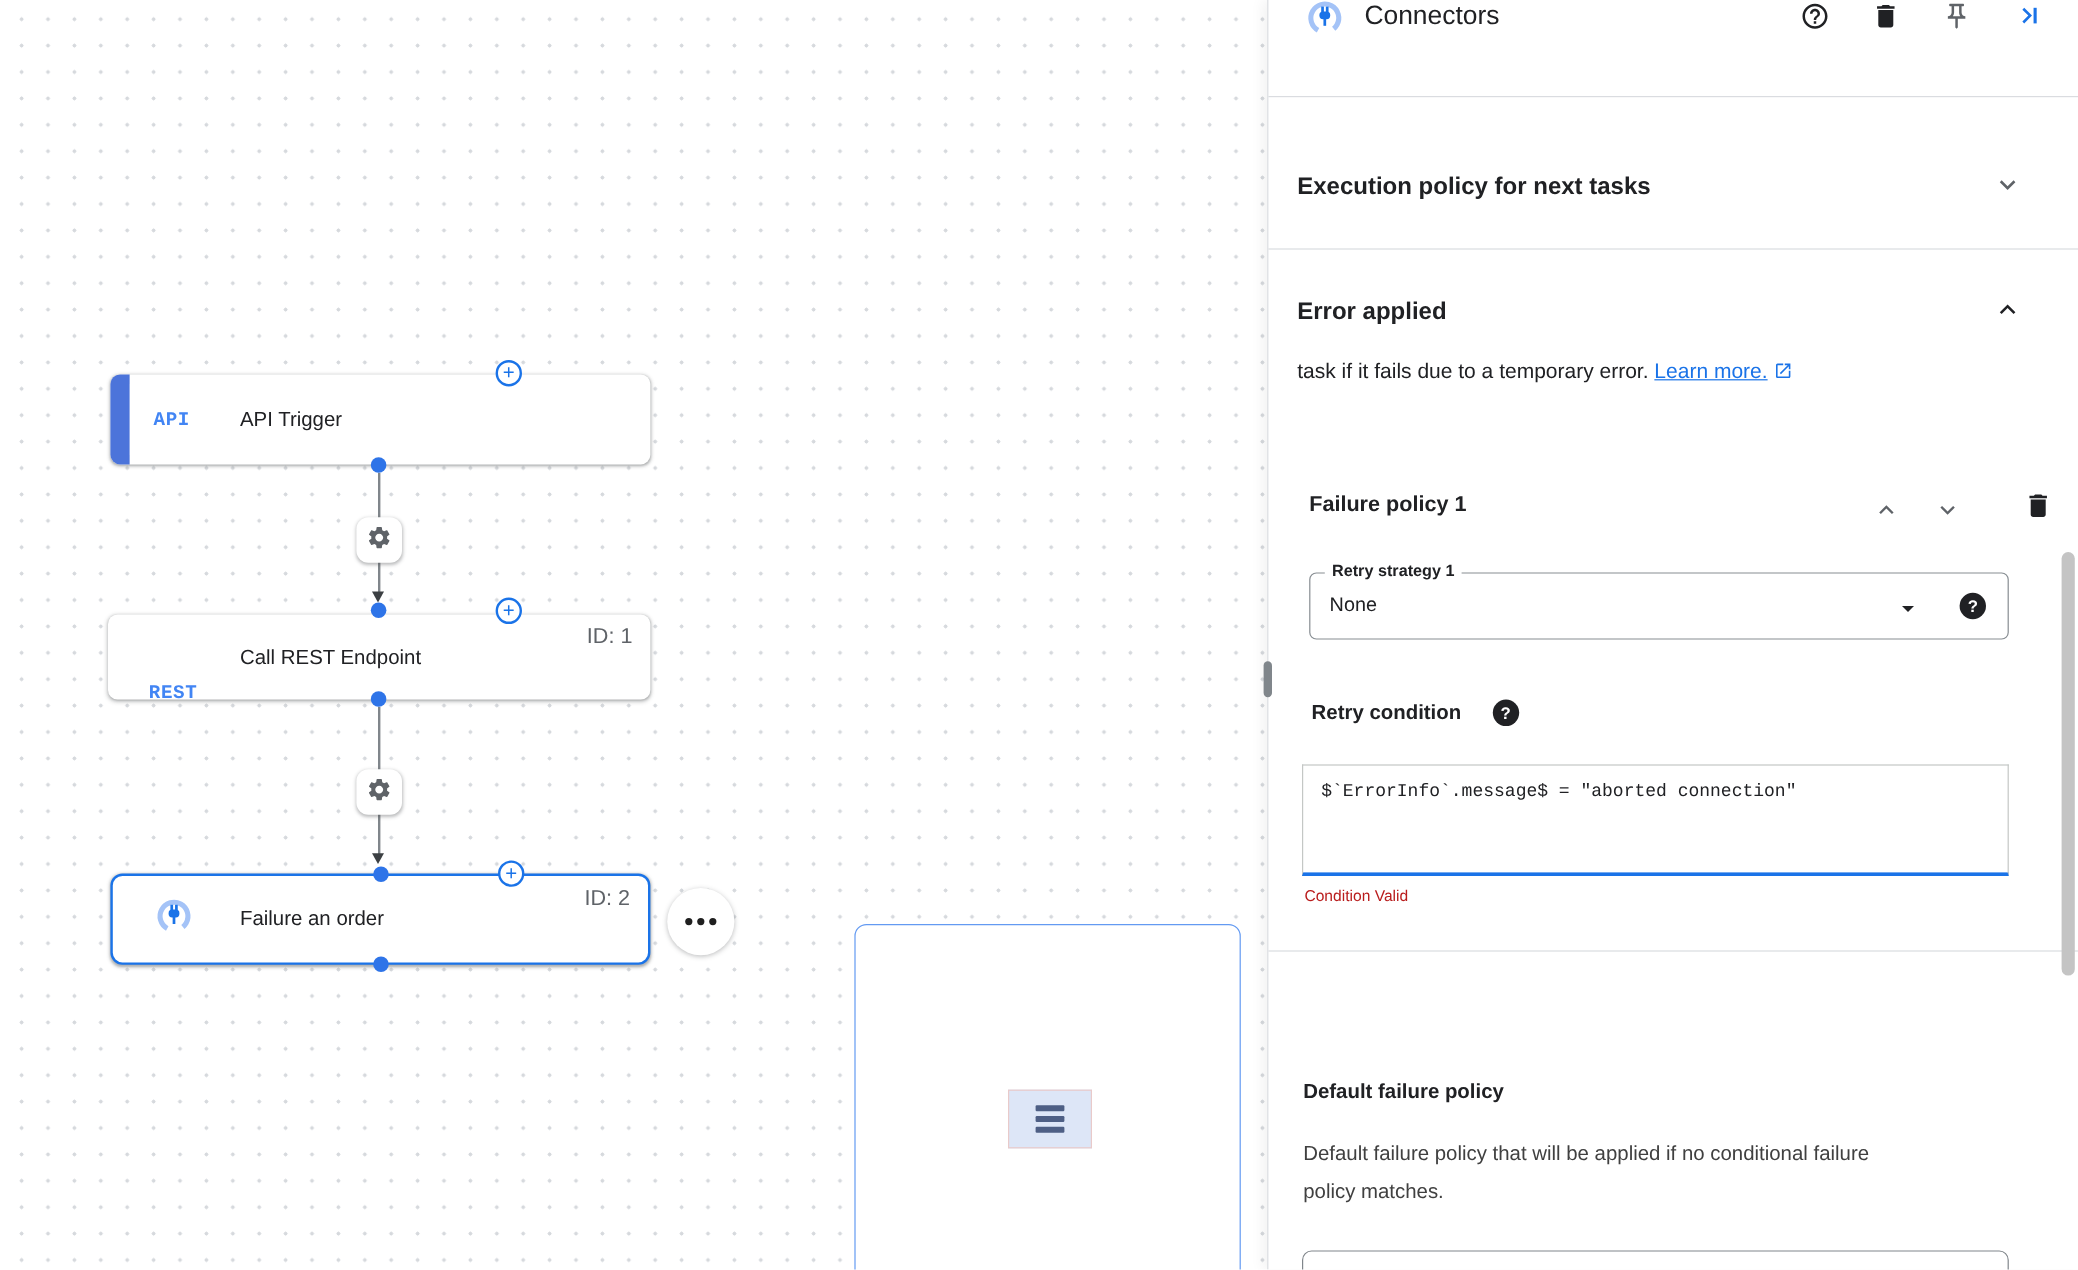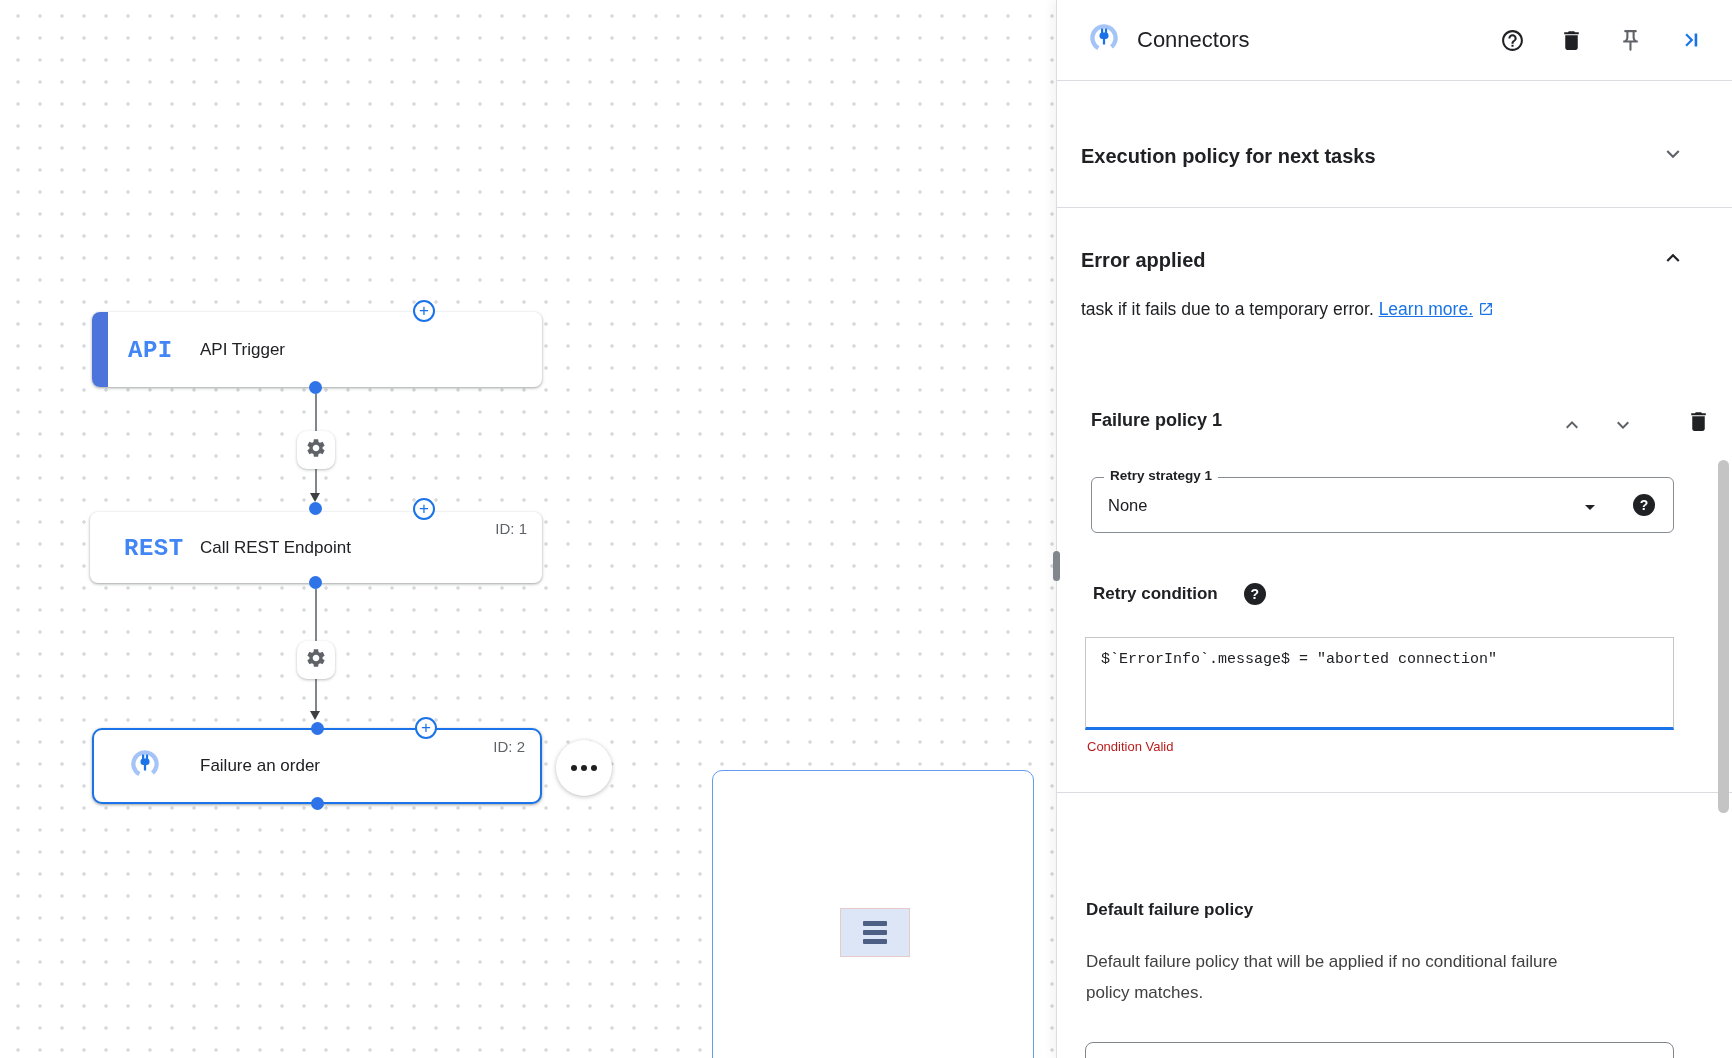--- a/index.html
+++ b/index.html
@@ -19,30 +19,30 @@
     display:flex; align-items:center;
   }
   .node1 { left:92px; top:312px; width:450px; height:75px; }
   .node2 { left:90px; top:512px; width:452px; height:71px; }
   .node3 { left:92px; top:728px; width:450px; height:76px; border:2px solid #1a73e8; border-radius:10px; }
   .accent-bar {
     position:absolute; left:0; top:0; bottom:0; width:16px;
     background:#4c74da; border-radius:8px 0 0 8px;
   }
   .node-badge {
-    font-family:"Liberation Mono", monospace; font-weight:700; font-size:24px;
+    font-family:"Liberation Mono", monospace; font-weight:700; font-size:16px;
     color:#4285f4; letter-spacing:.5px; position:absolute; top:50%; transform:translateY(-50%);
   }
   .node1 .node-badge { left:36px; }
-  .node2 .node-badge { left:34px; }
+  .node2 .node-badge { left:34px;margin-top:30px; }
   .node-label { position:absolute; font-size:17px; color:#202124; top:50%; transform:translateY(-50%); }
   .node1 .node-label { left:108px; }
   .node2 .node-label { left:110px; }
   .node3 .node-label { left:106px; }
-  .node-id { position:absolute; right:15px; top:8px; font-size:15px; color:#5f6368; }
+  .node-id { position:absolute; right:15px; top:8px; font-size:18px; color:#5f6368; }
   .plus-chip {
     position:absolute; width:22px; height:22px; border-radius:50%;
     background:#fff; border:2px solid #1a73e8; color:#1a73e8;
     display:flex; align-items:center; justify-content:center;
     font-size:17px; line-height:1; font-weight:400; z-index:5;
   }
   .plus-chip::after { content:"+"; margin-top:-1px; }
   .edge-dot { position:absolute; width:13px; height:13px; border-radius:50%; background:#2e74e8; z-index:4; }
   .edge-line { position:absolute; width:2px; background:#80868b; z-index:1; }
   .edge-arrow {
@@ -71,21 +71,21 @@
   }
   .mini-chip i { display:block; width:24px; height:5px; background:#4e5f85; border-radius:1px; }
 
   
   .panel {
     position:absolute; left:1056px; top:0; width:676px; height:1058px; background:#fff;
     border-left:1px solid #dadce0; box-shadow:-4px 0 10px rgba(0,0,0,.05);
   }
   .panel-header {
     position:absolute; left:0; right:0; top:0; height:81px;
-    border-bottom:1px solid #dadce0; display:flex; align-items:center; padding:0 32px;
+    border-bottom:1px solid #dadce0; display:flex; align-items:flex-start; padding:0 32px;
   }
   .panel-title { font-size:22px; color:#202124; margin-left:18px; }
   .header-icons { position:absolute; right:30px; display:flex; align-items:center; gap:33px; }
   .icon-btn { width:26px; height:26px; display:flex; align-items:center; justify-content:center; cursor:pointer; }
 
   .section-row { position:absolute; left:24px; right:46px; display:flex; align-items:center; justify-content:space-between; }
   .row-exec { top:130px; height:52px; }
   .row-error { top:238px; height:44px; }
   .section-title { font-size:20px; font-weight:700; color:#202124; }
   .divider { position:absolute; left:0; right:0; height:1px; background:#dadce0; }

